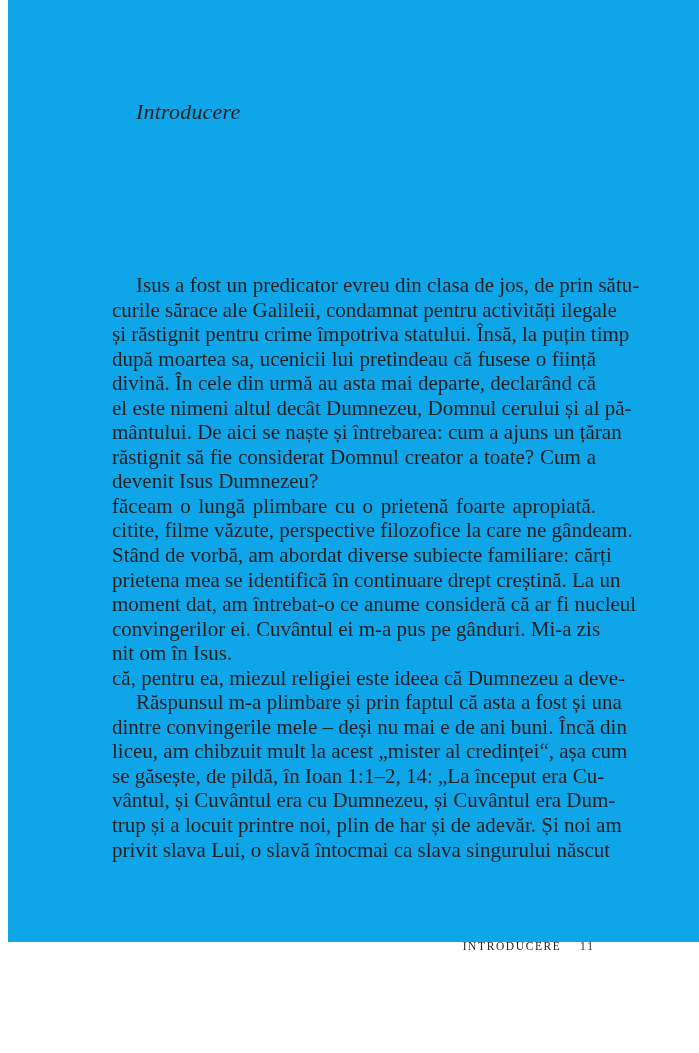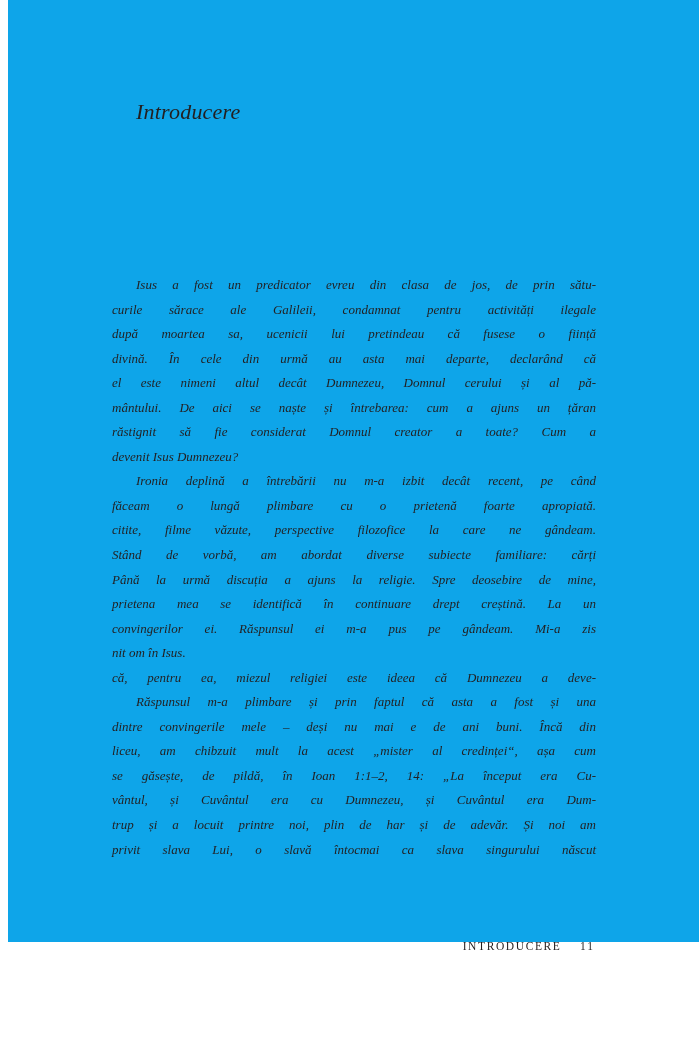--- a/index.html
+++ b/index.html
@@ -35,26 +35,25 @@
     .body-text {
       position: absolute;
       left: 104px;
       top: 273px;
       width: 484px;
     }
     .line {
       display: block;
       height: 24.55px;
       line-height: 24.55px;
-      font-size: 13px;
+      font-size: 21px;
       white-space: nowrap;
       text-align: justify;
       text-align-last: justify;
       word-spacing: 0px;
-      font-style: italic;
     }
     .line.indent {
       padding-left: 24px;
     }
     .line.last {
       text-align-last: left;
     }
     .running-footer {
       position: absolute;
       left: 420px;
@@ -76,33 +75,33 @@
 </head>
 <body>
 
 <div class="page">
 
   <h1 class="chapter-title">Introducere</h1>
 
   <div class="body-text">
     <span class="line indent">Isus a fost un predicator evreu din clasa de jos, de prin sătu-</span>
     <span class="line">curile sărace ale Galileii, condamnat pentru activități ilegale</span>
+    <span class="line">și răstignit pentru crime împotriva statului. Însă, la puțin timp</span>
     <span class="line">după moartea sa, ucenicii lui pretindeau că fusese o ființă</span>
     <span class="line">divină. În cele din urmă au asta mai departe, declarând că</span>
     <span class="line">el este nimeni altul decât Dumnezeu, Domnul cerului și al pă-</span>
     <span class="line">mântului. De aici se naște și întrebarea: cum a ajuns un țăran</span>
     <span class="line">răstignit să fie considerat Domnul creator a toate? Cum a</span>
     <span class="line last">devenit Isus Dumnezeu?</span>
-    <span class="line indent">Ironia deplină a întrebării nu m-a izbit decât recent, pe când</span>
     <span class="line">făceam o lungă plimbare cu o prietenă foarte apropiată.</span>
     <span class="line">citite, filme văzute, perspective filozofice la care ne gândeam.</span>
     <span class="line">Stând de vorbă, am abordat diverse subiecte familiare: cărți</span>
-    <span class="line">Până la urmă discuția a ajuns la religie. Spre deosebire de mine,</span>
     <span class="line">prietena mea se identifică în continuare drept creștină. La un</span>
-    <span class="line">convingerilor ei. Răspunsul ei m-a pus pe gândeam. Mi-a zis</span>
+    <span class="line">moment dat, am întrebat-o ce anume consideră că ar fi nucleul</span>
+    <span class="line">convingerilor ei. Cuvântul ei m-a pus pe gânduri. Mi-a zis</span>
     <span class="line last">nit om în Isus.</span>
     <span class="line">că, pentru ea, miezul religiei este ideea că Dumnezeu a deve-</span>
     <span class="line indent">Răspunsul m-a plimbare și prin faptul că asta a fost și una</span>
     <span class="line">dintre convingerile mele – deși nu mai e de ani buni. Încă din</span>
     <span class="line">liceu, am chibzuit mult la acest „mister al credinței“, așa cum</span>
     <span class="line">se găsește, de pildă, în Ioan 1:1–2, 14: „La început era Cu-</span>
     <span class="line">vântul, și Cuvântul era cu Dumnezeu, și Cuvântul era Dum-</span>
     <span class="line">trup și a locuit printre noi, plin de har și de adevăr. Și noi am</span>
     <span class="line">privit slava Lui, o slavă întocmai ca slava singurului născut</span>
   </div>

